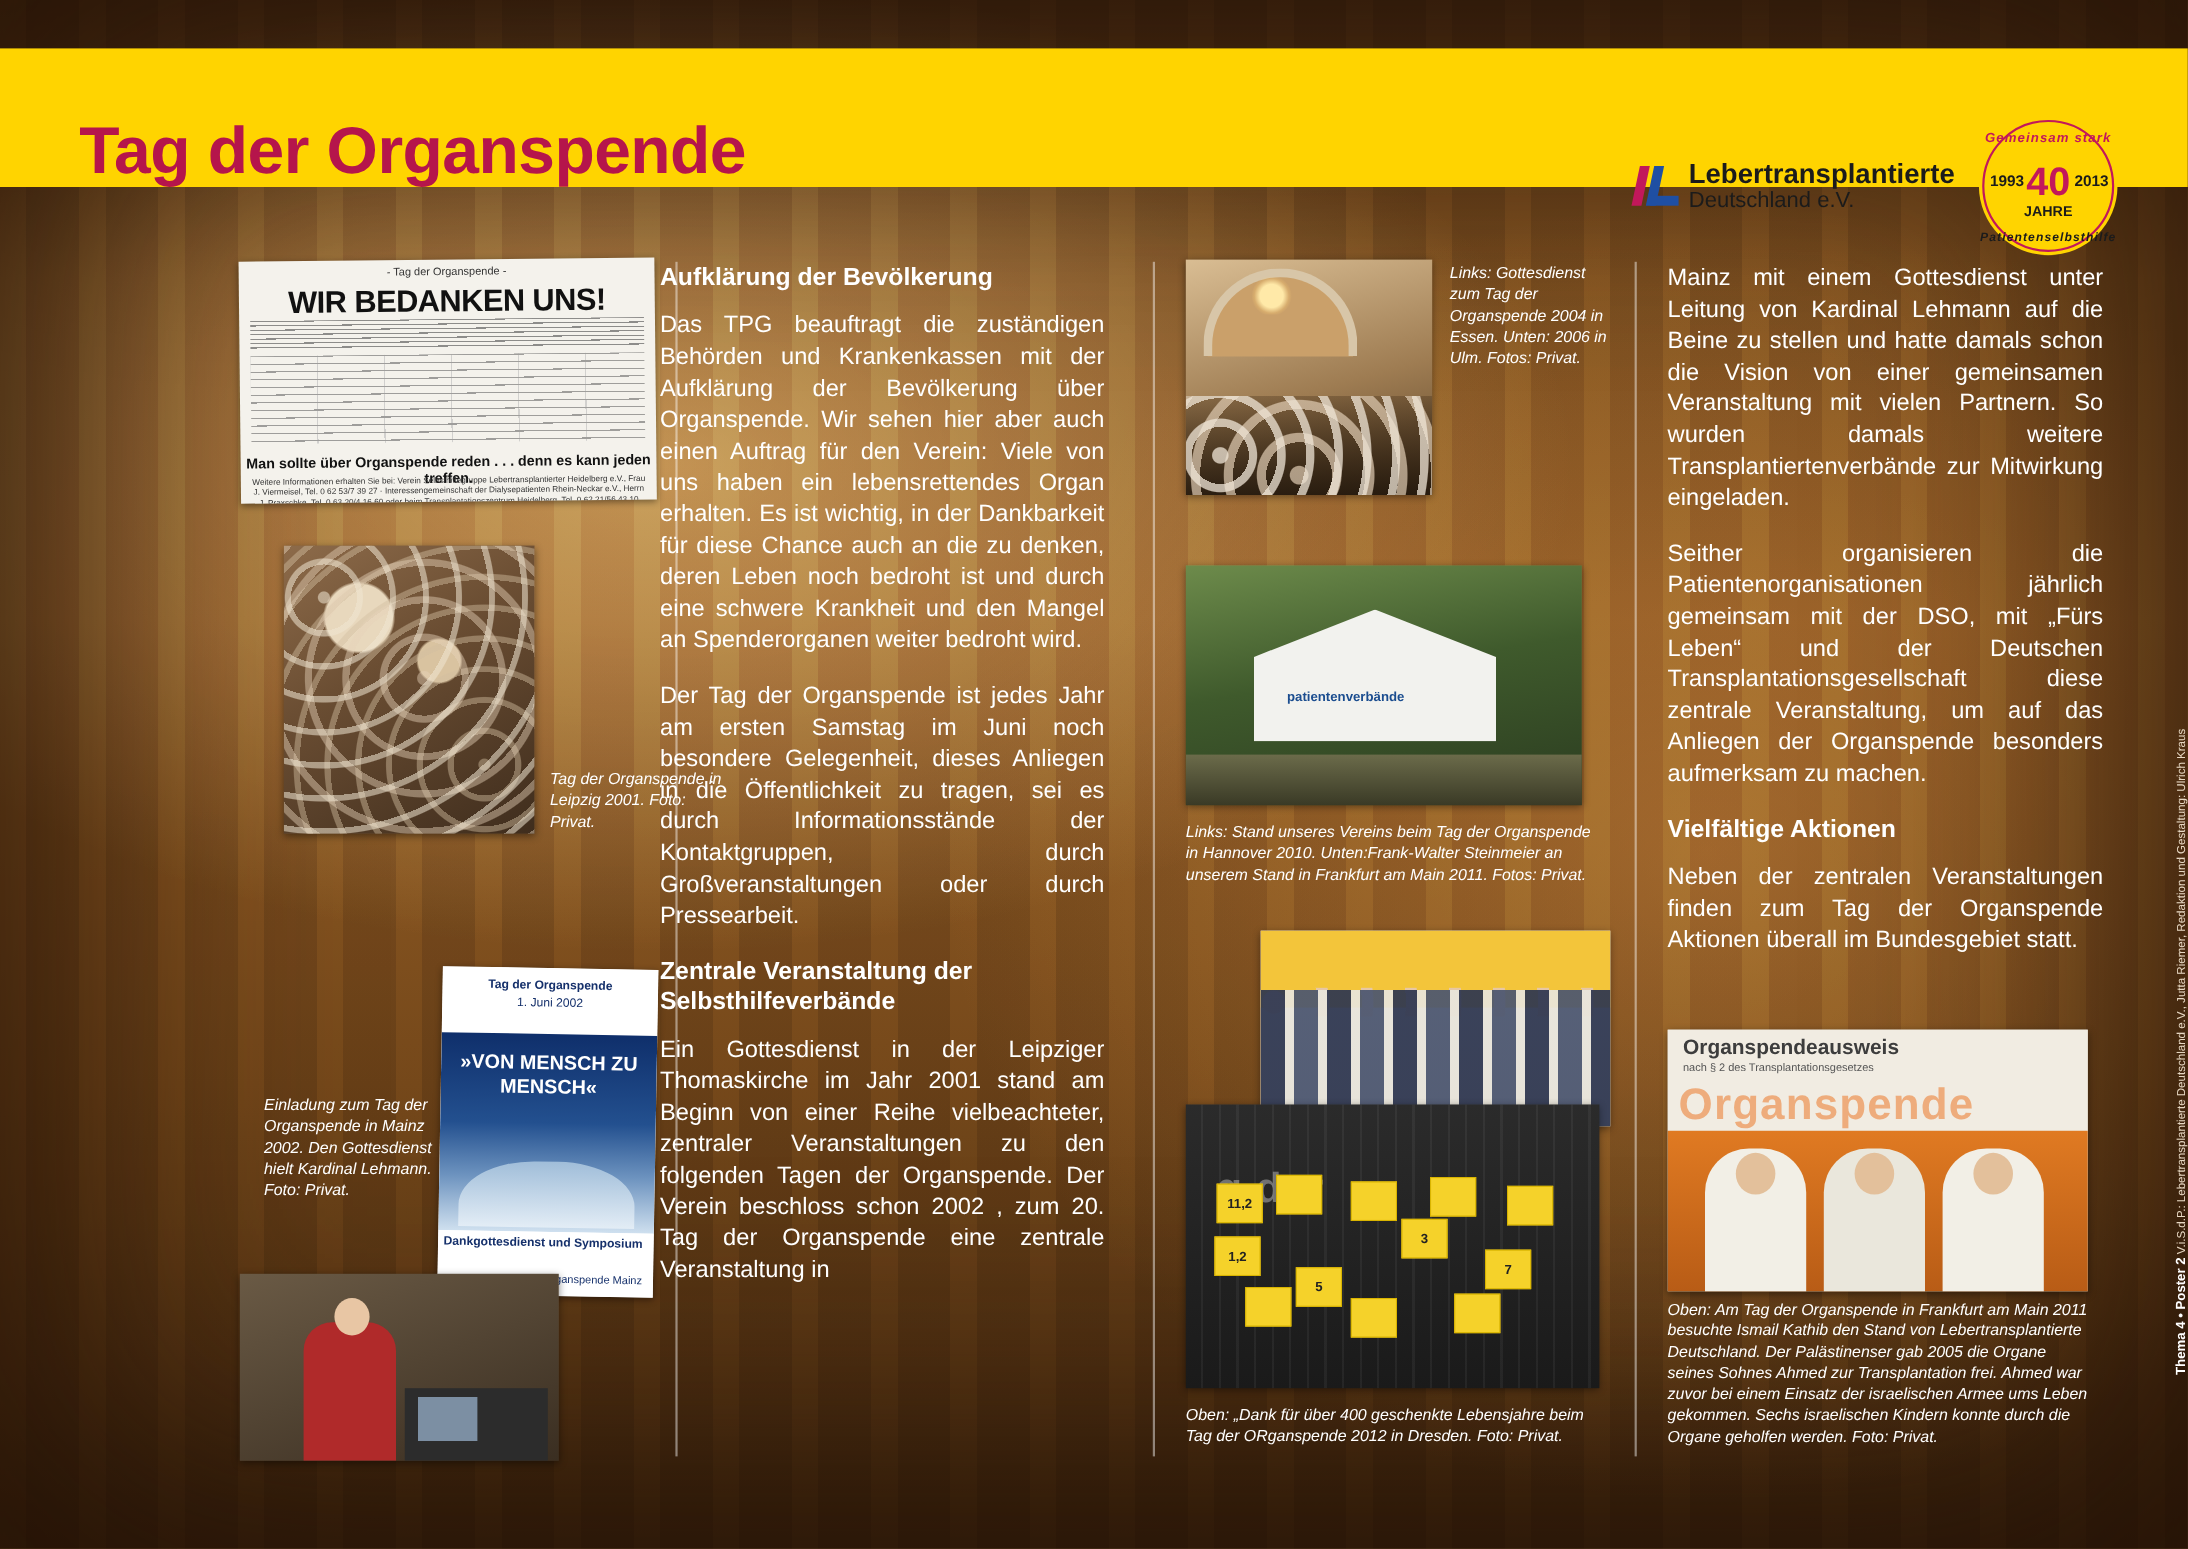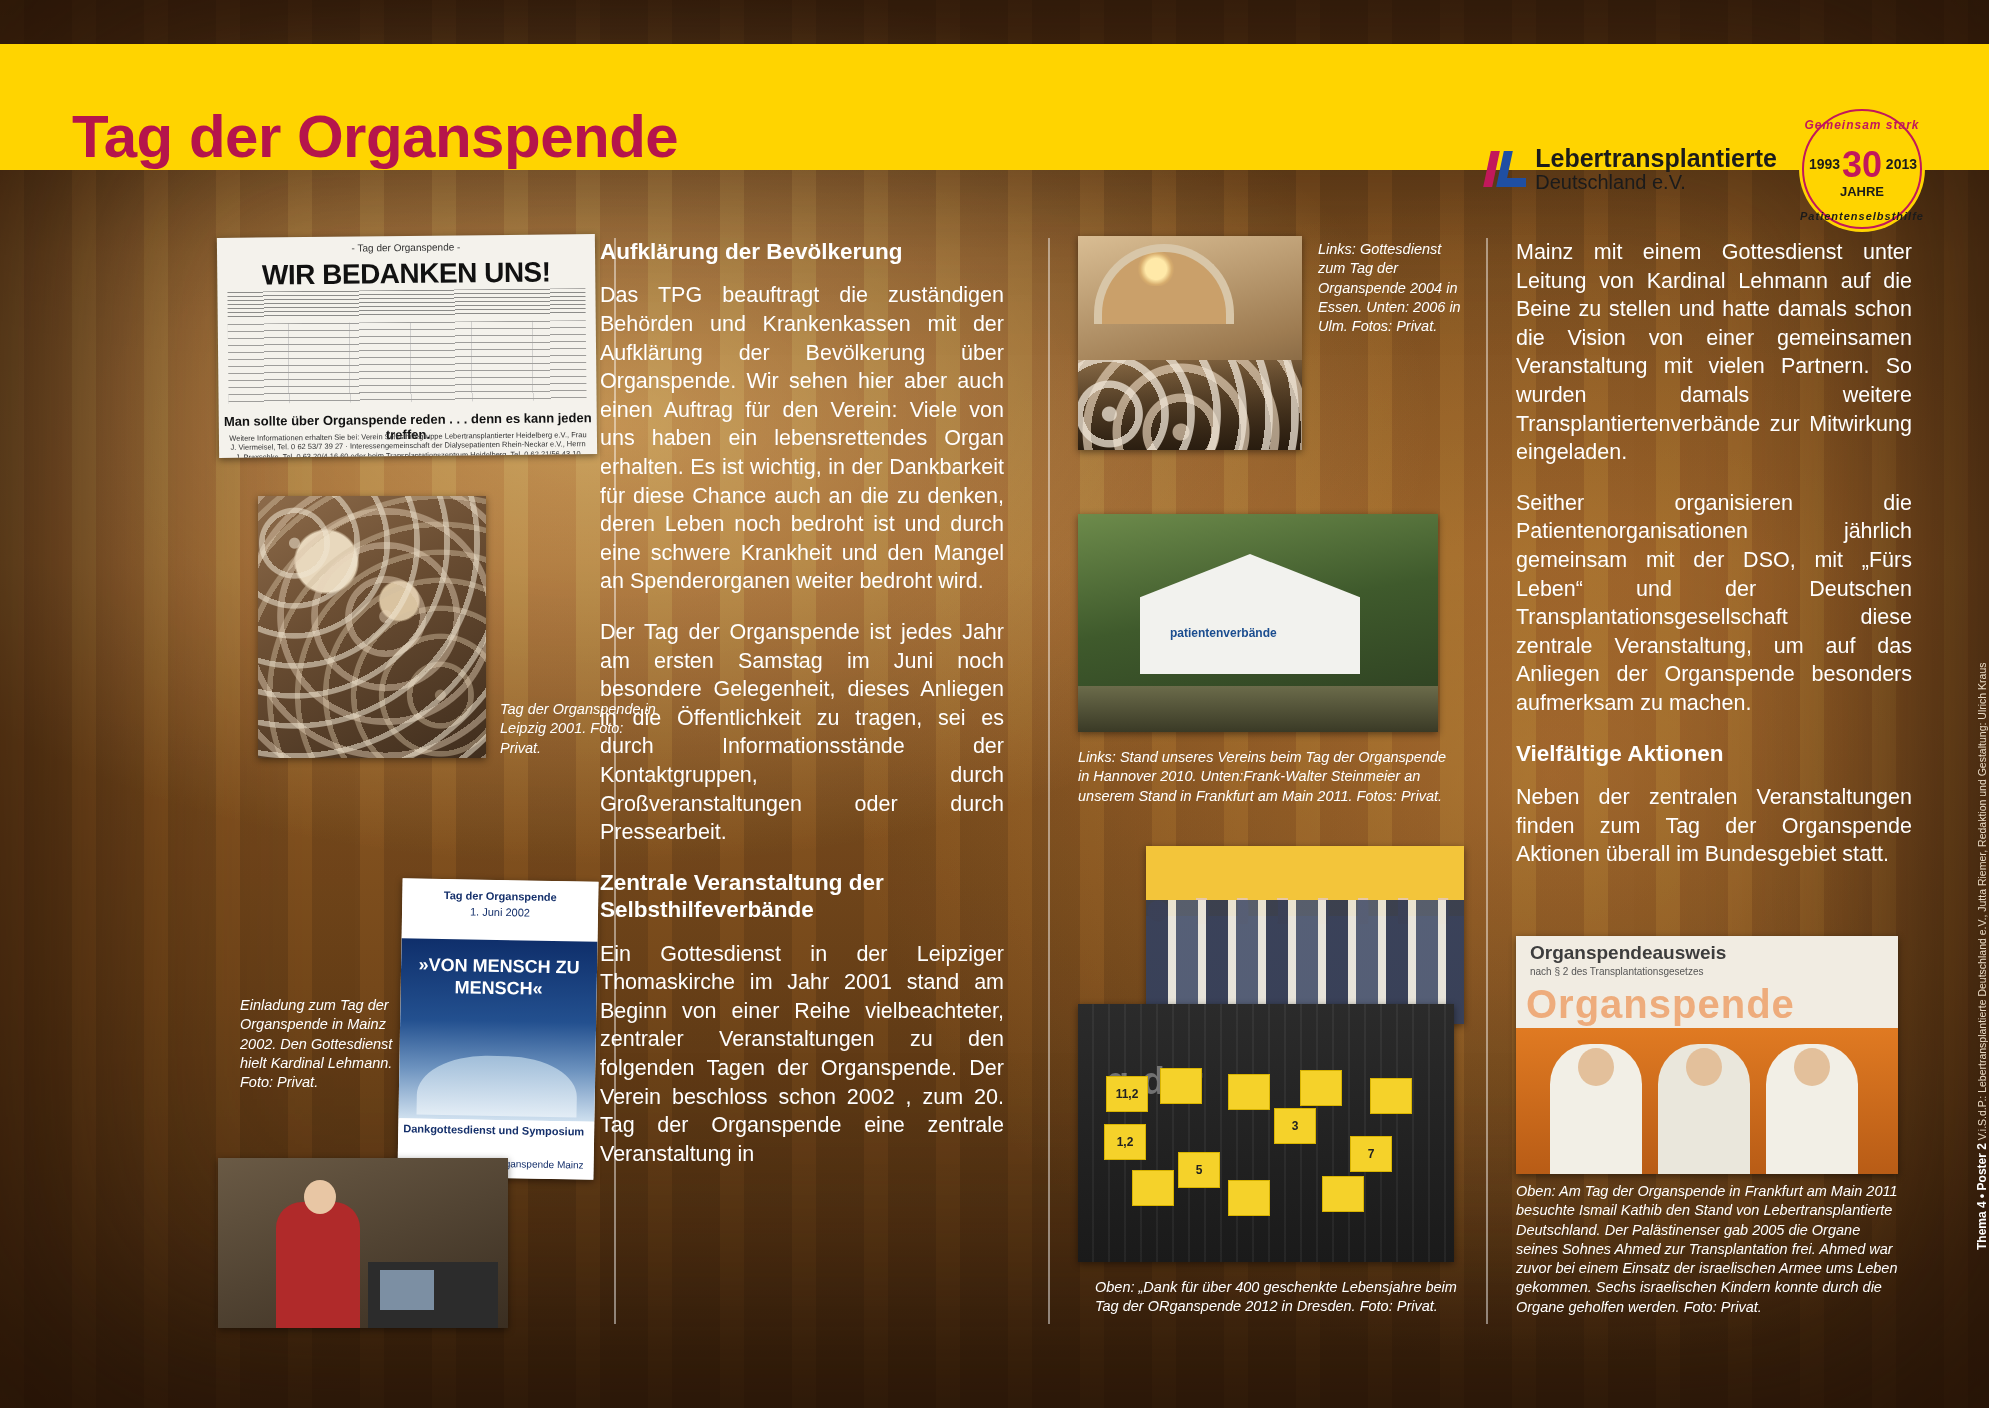--- a/index.html
+++ b/index.html
@@ -481,21 +481,21 @@
           <div class="logo-text-1">Lebertransplantierte</div>
           <div class="logo-text-2">Deutschland e.V.</div>
         </div>
       </div>
 
       <div class="badge20">
         <div class="ring"></div>
         <div class="arc-top">Gemeinsam stark</div>
         <div class="yl">1993</div>
         <div class="yr">2013</div>
-        <div class="big">30</div>
+        <div class="big">40</div>
         <div class="jahre">JAHRE</div>
         <div class="arc-bot">Patientenselbsthilfe</div>
       </div>
     </div>
   </div>
 
   <div class="side-imprint">
     <b>Thema 4 • Poster 2</b>
     <span>V.i.S.d.P.: Lebertransplantierte Deutschland e.V., Jutta Riemer, Redaktion und Gestaltung: Ulrich Kraus</span>
   </div>
@@ -579,21 +579,21 @@
     <div class="sign" style="left:272px; top:132px;">7</div>
     <div class="sign" style="left:82px;  top:64px;"></div>
     <div class="sign" style="left:150px; top:70px;"></div>
     <div class="sign" style="left:222px; top:66px;"></div>
     <div class="sign" style="left:292px; top:74px;"></div>
     <div class="sign" style="left:54px;  top:166px;"></div>
     <div class="sign" style="left:150px; top:176px;"></div>
     <div class="sign" style="left:244px; top:172px;"></div>
   </div>
 
-  <div class="cap caption-abs" style="left:1078px; top:1278px; width:370px;margin-left:17px;">Oben: „Dank für über 400 geschenkte Lebensjahre beim Tag der ORganspende 2012 in Dresden. Foto: Privat.</div>
+  <div class="cap caption-abs" style="left:1078px; top:1278px; width:370px;">Oben: „Dank für über 400 geschenkte Lebensjahre beim Tag der ORganspende 2012 in Dresden. Foto: Privat.</div>
 
   <div class="col col-4">
     <p class="body">Mainz mit einem Gottesdienst unter Leitung von Kardinal Lehmann auf die Beine zu stellen und hatte damals schon die Vision von einer gemeinsamen Veranstaltung mit vielen Partnern. So wurden damals weitere Transplantiertenverbände zur Mitwirkung eingeladen.</p>
     <p class="body">Seither organisieren die Patientenorganisationen jährlich gemeinsam mit der DSO, mit „Fürs Leben“ und der Deutschen Transplantationsgesellschaft diese zentrale Veranstaltung, um auf das Anliegen der Organspende besonders aufmerksam zu machen.</p>
     <h2 class="sec">Vielfältige Aktionen</h2>
     <p class="body">Neben der zentralen Veranstaltungen finden zum Tag der Organspende Aktionen überall im Bundesgebiet statt.</p>
   </div>
 
   <div class="photo ph-ausweis">
     <div class="card"></div>

